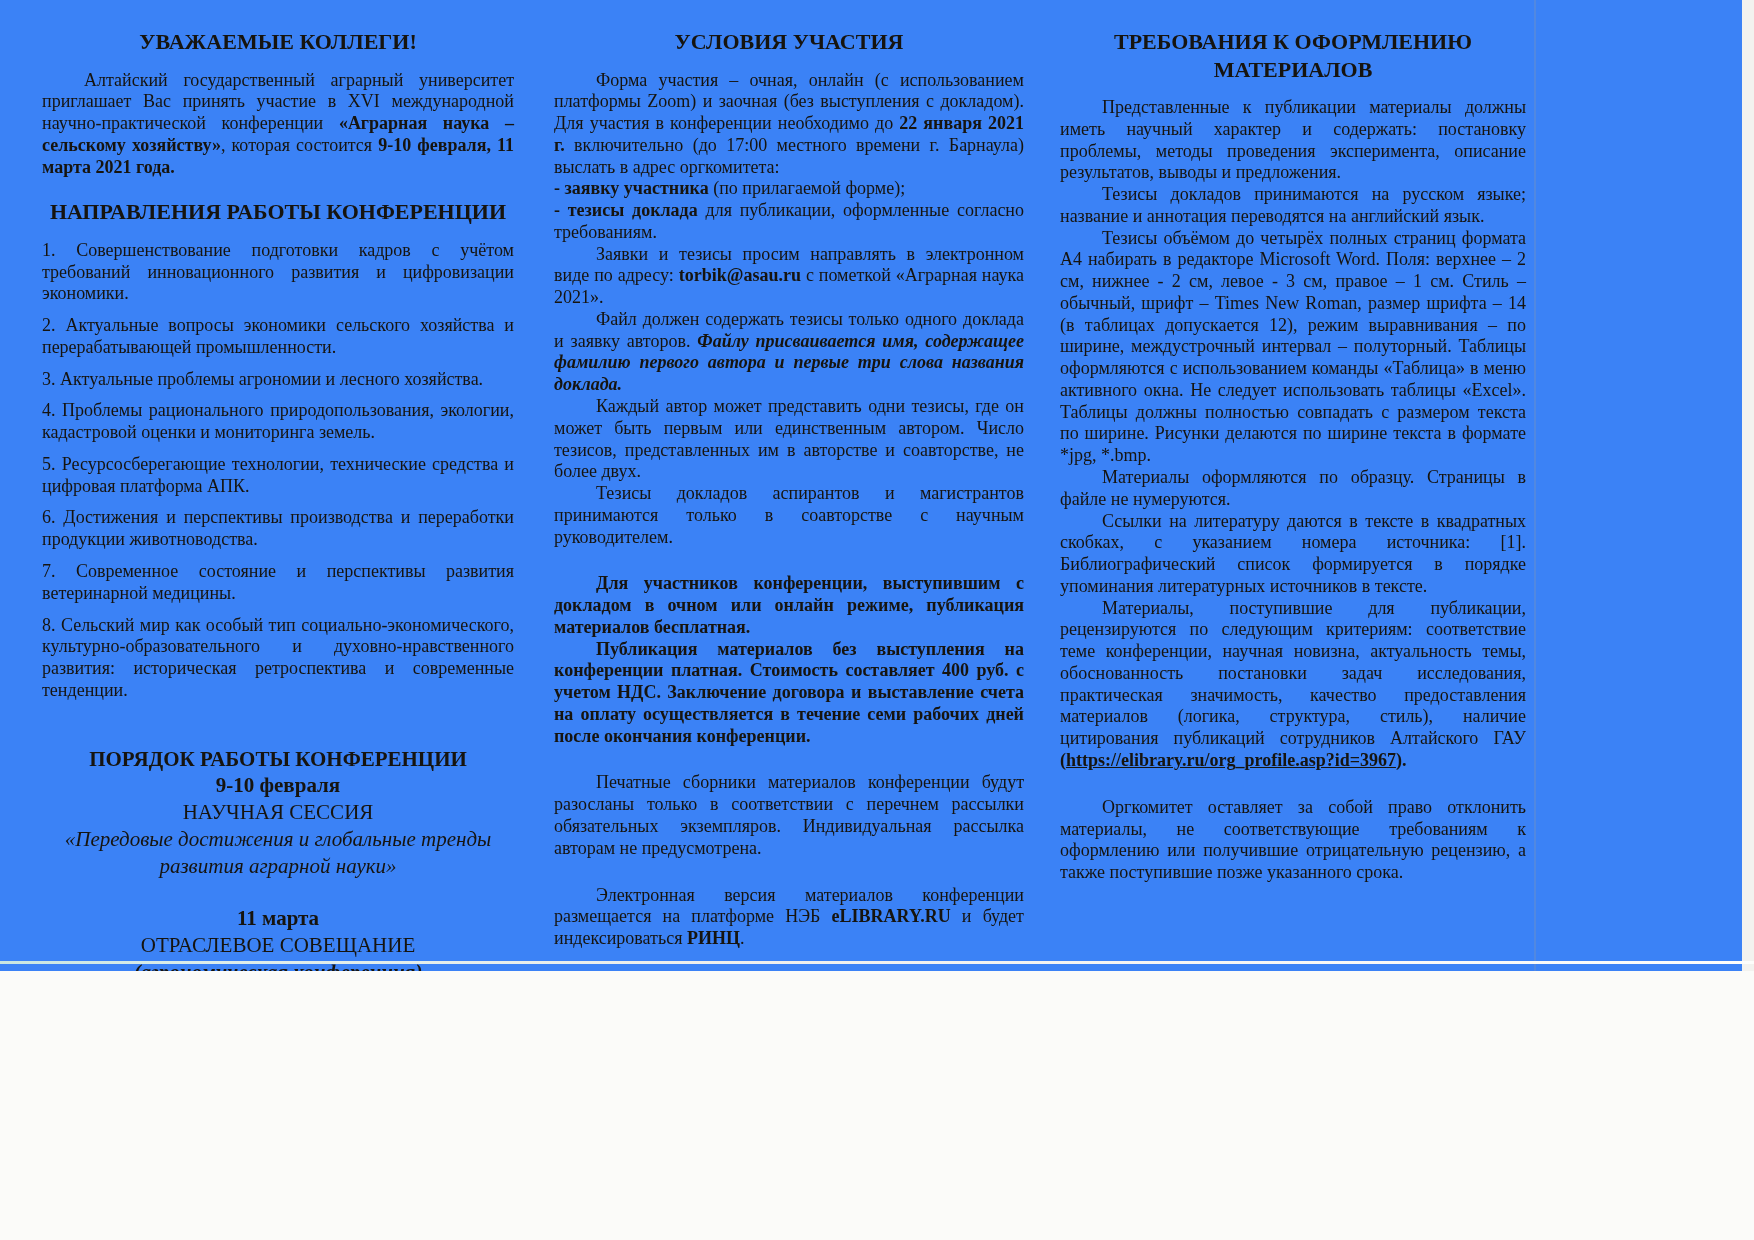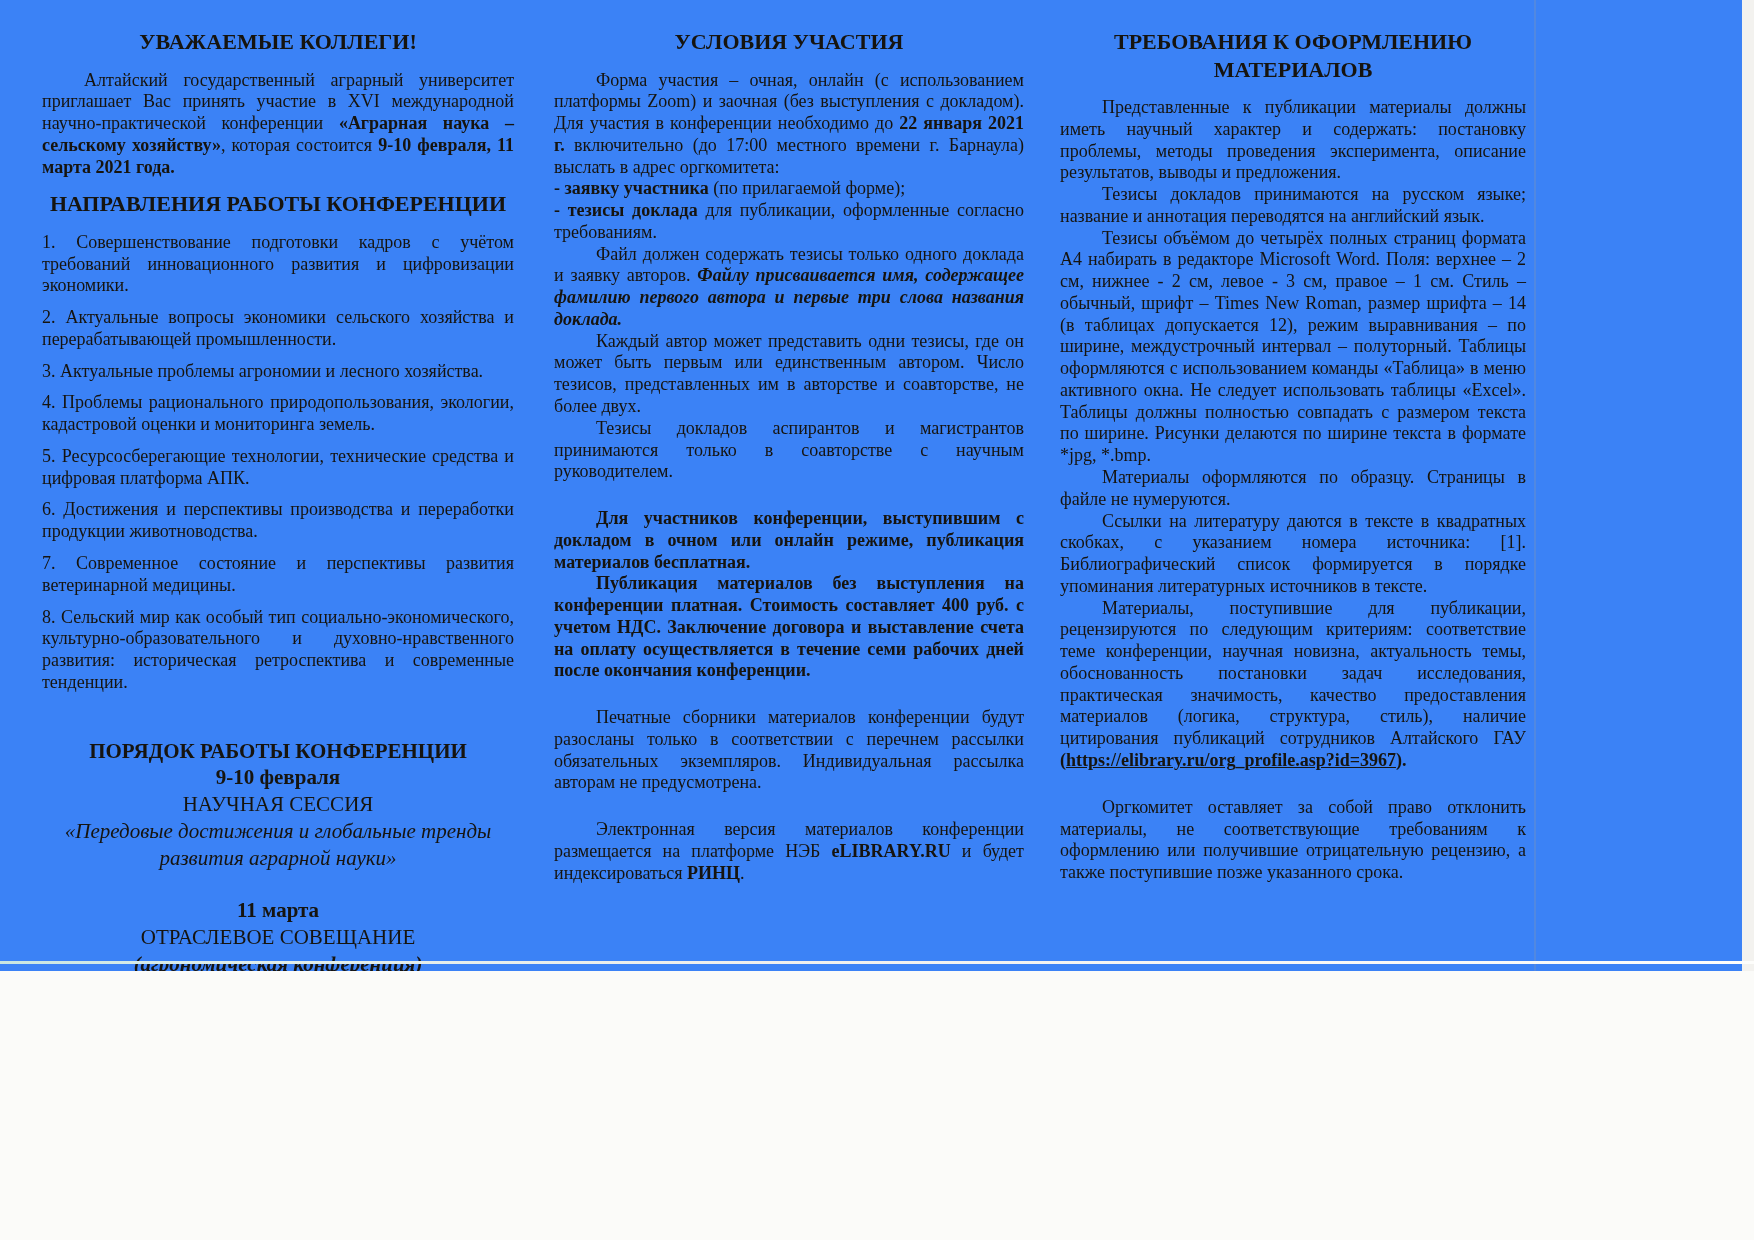--- a/index.html
+++ b/index.html
@@ -29,21 +29,21 @@
   p { margin: 0; text-align: justify; font-size: 18px; line-height: 1.21; }
   .indent { text-indent: 42px; }
   .b  { font-weight: bold; }
   .bi { font-weight: bold; font-style: italic; }
   .u  { text-decoration: underline; }
 
   .title {
     font-size: 22px; font-weight: bold; text-align: center;
     margin: 0 0 14px 0; line-height: 1.25;
   }
-  .mt-sec  { margin-top: 12px; text-align: center; }
+  .mt-sec  { margin-top: 20px; text-align: center; }
   .mt-gap  { margin-top: 25px; }
   .mt-big  { margin-top: 44px; }
 
   .item { margin-bottom: 10px; }
 
   .center-block div {
     text-align: center; font-size: 21px; line-height: 1.28;
   }
   .sched-title { font-weight: bold; font-size: 22px; }
   .sched-date  { font-weight: bold; }
@@ -96,20 +96,21 @@
         <div class="sched-sub">(агрономическая конференция)</div>
         <div class="sched-theme">«Подготовка и проведение весенних полевых работ в 2021 году»</div>
       </div>
     </section>
 
     <section class="col col-mid">
       <h2 class="title">УСЛОВИЯ УЧАСТИЯ</h2>
       <p class="indent"><span>Форма участия – очная, онлайн (с использованием платформы Zoom) и заочная (без выступления с докладом). Для участия в конференции необходимо до </span><span class="b">22 января 2021 г.</span><span> включительно (до 17:00 местного времени г. Барнаула) выслать в адрес оргкомитета:</span></p>
       <p><span class="b">- заявку участника</span><span> (по прилагаемой форме);</span></p>
       <p><span class="b">- тезисы доклада</span><span> для публикации, оформленные согласно требованиям.</span></p>
+      <p class="indent"><span>Заявки и тезисы просим направлять в электронном виде по адресу: </span><span class="b">torbik@asau.ru</span><span> с пометкой «Аграрная наука 2021».</span></p>
       <p class="indent"><span>Файл должен содержать тезисы только одного доклада и заявку авторов. </span><span class="bi">Файлу присваивается имя, содержащее фамилию первого автора и первые три слова названия доклада.</span></p>
       <p class="indent">Каждый автор может представить одни тезисы, где он может быть первым или единственным автором. Число тезисов, представленных им в авторстве и соавторстве, не более двух.</p>
       <p class="indent">Тезисы докладов аспирантов и магистрантов принимаются только в соавторстве с научным руководителем.</p>
       <p class="indent b mt-gap">Для участников конференции, выступившим с докладом в очном или онлайн режиме, публикация материалов бесплатная.</p>
       <p class="indent b">Публикация материалов без выступления на конференции платная. Стоимость составляет 400 руб. с учетом НДС. Заключение договора и выставление счета на оплату осуществляется в течение семи рабочих дней после окончания конференции.</p>
       <p class="indent mt-gap">Печатные сборники материалов конференции будут разосланы только в соответствии с перечнем рассылки обязательных экземпляров. Индивидуальная рассылка авторам не предусмотрена.</p>
       <p class="indent mt-gap"><span>Электронная версия материалов конференции размещается на платформе НЭБ </span><span class="b">eLIBRARY.RU</span><span> и будет индексироваться </span><span class="b">РИНЦ</span><span>.</span></p>
     </section>
 
     <section class="col col-right">

